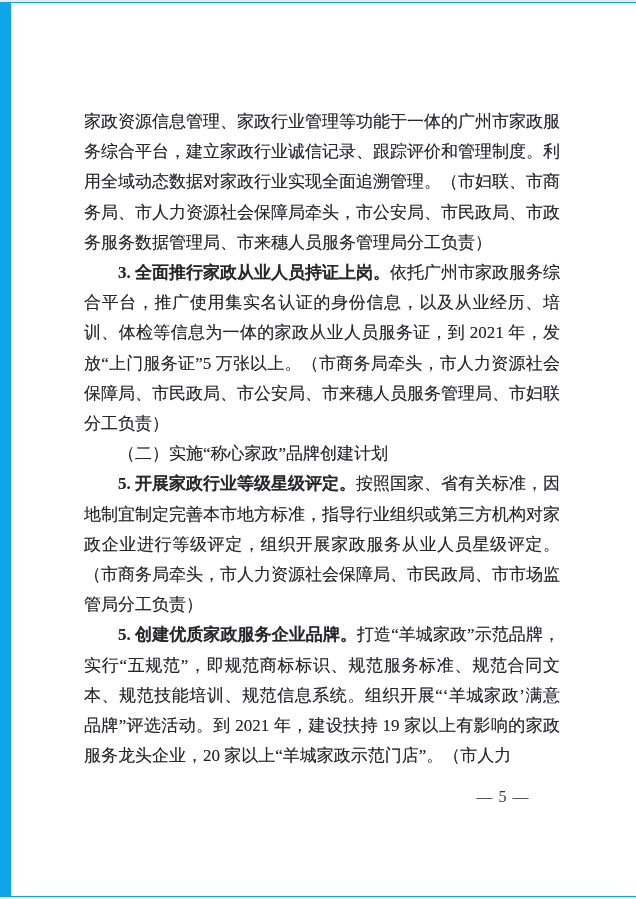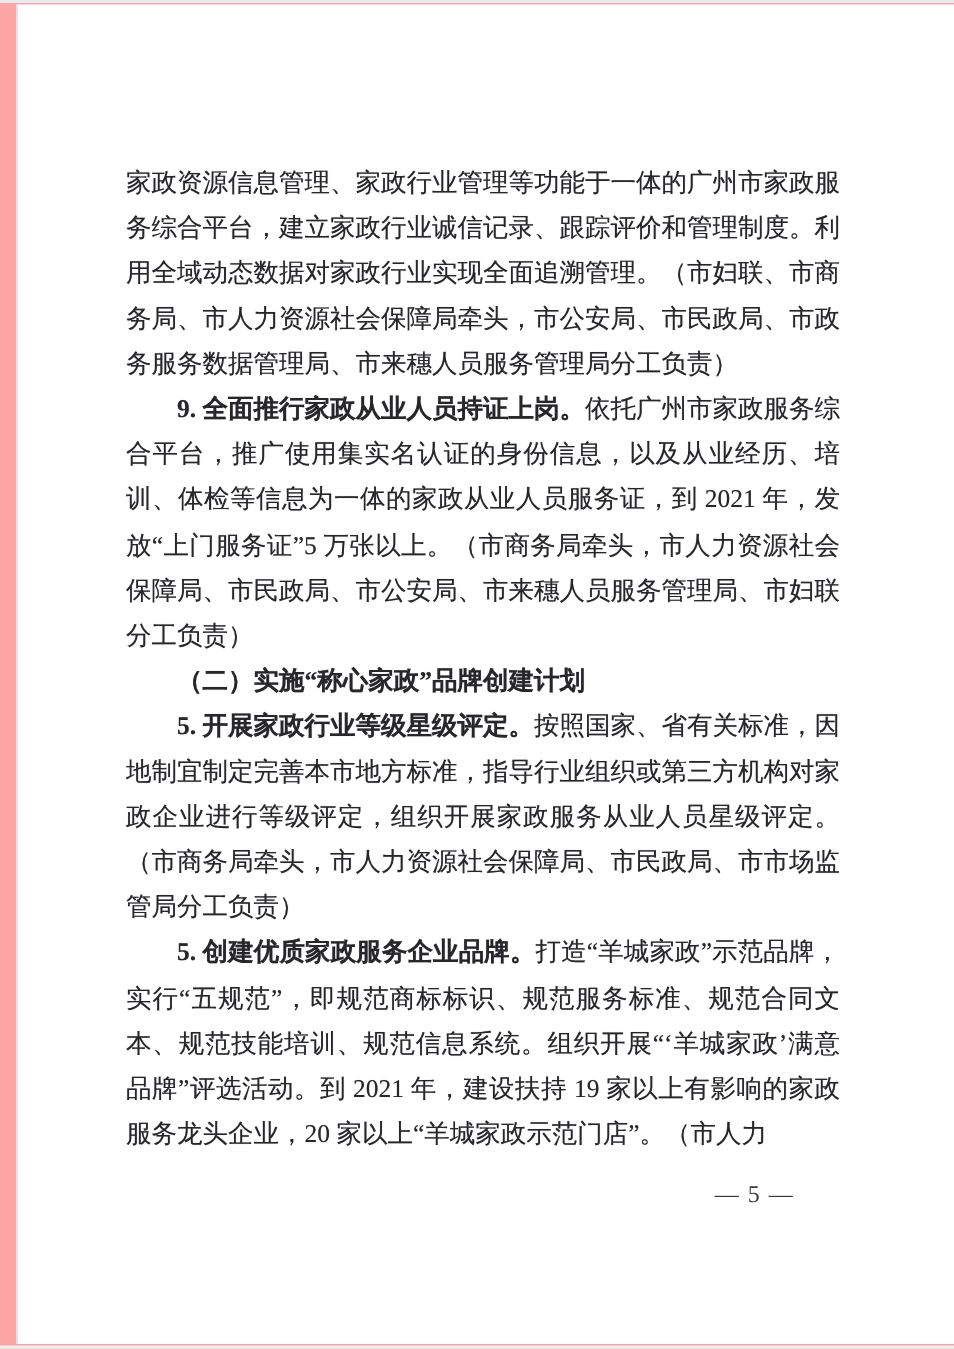--- a/index.html
+++ b/index.html
@@ -6,21 +6,21 @@
   html, body { margin: 0; padding: 0; }
   body {
     width: 636px; height: 899px;
     background: #fdfdfe;
     font-family: "Liberation Serif", "DejaVu Serif", serif;
     overflow: hidden;
   }
   .page {
     position: absolute; left: 0; top: 0;
     width: 636px; height: 899px;
-    background: #fca5a5;
+    background: #0ea5e9;
     overflow: hidden;
   }
   .paper {
     position: absolute; left: 11px; top: 3px; right: 0; bottom: 3px;
     background: #ffffff;
     border-left: 1px solid #dde6ee;
   }
   .scan-edge-top {
     position: absolute; left: 0; top: 0; width: 100%; height: 2px;
     background: #e9ebed;
@@ -33,41 +33,41 @@
     position: absolute; left: 84px; top: 107px; width: 476px;
     color: #27272b;
     font-size: 17px;
     line-height: 30.2px;
     text-align: justify;
     text-shadow: 0 0 0.5px rgba(50,50,55,0.5);
   }
   .text-block p { margin: 0; padding: 0; }
   p.indent { text-indent: 2em; }
   .lead { font-weight: bold; }
-  p.section-heading { font-weight: bold; text-indent: 2em; }
+  p.section-heading { font-weight: normal; text-indent: 2em; }
   .page-number {
     position: absolute; left: 468px; top: 788px; width: 70px;
     color: #3a3a3e;
     font-size: 16px;
     letter-spacing: 1px;
     text-align: center;
     white-space: nowrap;
   }
 </style>
 </head>
 <body>
 
 <div class="page">
   <div class="scan-edge-top"></div>
   <div class="paper"></div>
 
   <div class="text-block">
     <p><span>家政资源信息管理、家政行业管理等功能于一体的广州市家政服务综合平台，建立家政行业诚信记录、跟踪评价和管理制度。利用全域动态数据对家政行业实现全面追溯管理。（市妇联、市商务局、市人力资源社会保障局牵头，市公安局、市民政局、市政务服务数据管理局、市来穗人员服务管理局分工负责）</span></p>
 
-    <p class="indent"><span class="lead">9. 全面推行家政从业人员持证上岗。</span><span>依托广州市家政服务综合平台，推广使用集实名认证的身份信息，以及从业经历、培训、体检等信息为一体的家政从业人员服务证，到 2021 年，发放“上门服务证”5 万张以上。（市商务局牵头，市人力资源社会保障局、市民政局、市公安局、市来穗人员服务管理局、市妇联分工负责）</span></p>
+    <p class="indent"><span class="lead">3. 全面推行家政从业人员持证上岗。</span><span>依托广州市家政服务综合平台，推广使用集实名认证的身份信息，以及从业经历、培训、体检等信息为一体的家政从业人员服务证，到 2021 年，发放“上门服务证”5 万张以上。（市商务局牵头，市人力资源社会保障局、市民政局、市公安局、市来穗人员服务管理局、市妇联分工负责）</span></p>
 
     <p class="section-heading"><span>（二）实施“称心家政”品牌创建计划</span></p>
 
     <p class="indent"><span class="lead">5. 开展家政行业等级星级评定。</span><span>按照国家、省有关标准，因地制宜制定完善本市地方标准，指导行业组织或第三方机构对家政企业进行等级评定，组织开展家政服务从业人员星级评定。（市商务局牵头，市人力资源社会保障局、市民政局、市市场监管局分工负责）</span></p>
 
     <p class="indent"><span class="lead">5. 创建优质家政服务企业品牌。</span><span>打造“羊城家政”示范品牌，实行“五规范”，即规范商标标识、规范服务标准、规范合同文本、规范技能培训、规范信息系统。组织开展“‘羊城家政’满意品牌”评选活动。到 2021 年，建设扶持 19 家以上有影响的家政服务龙头企业，20 家以上“羊城家政示范门店”。（市人力</span></p>
   </div>
 
   <div class="page-number">— 5 —</div>
 

